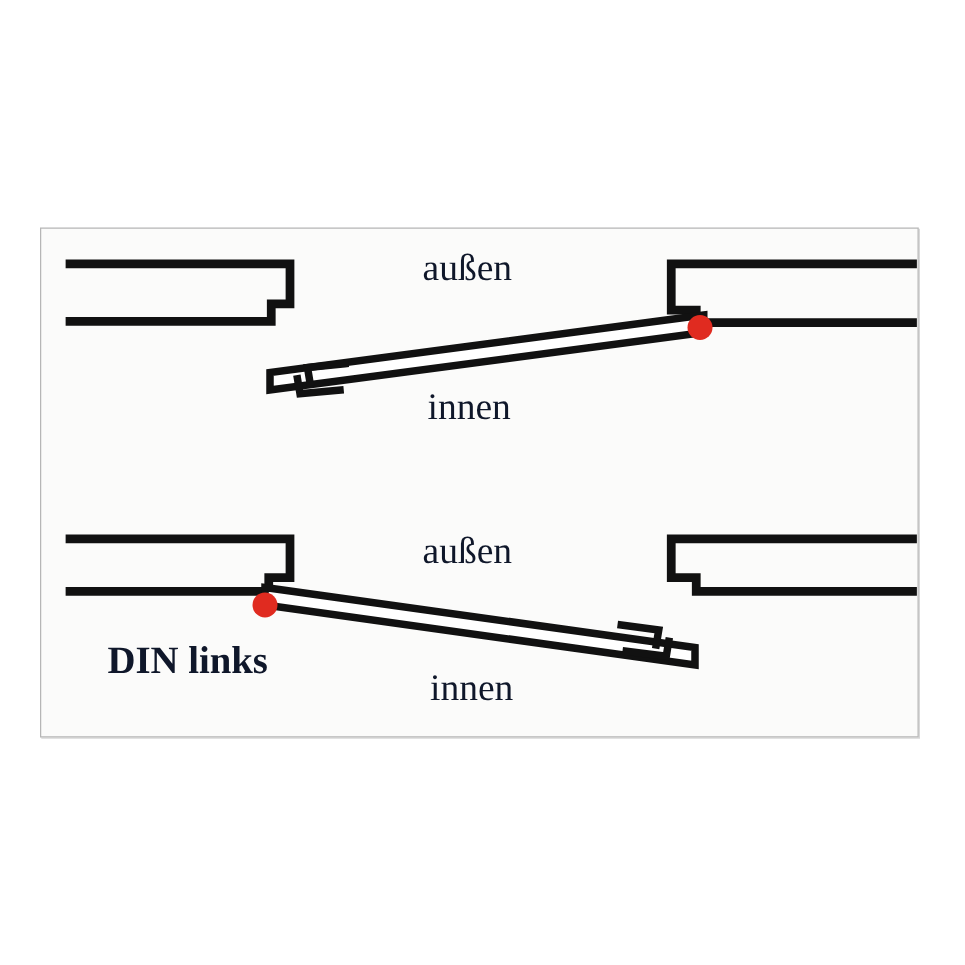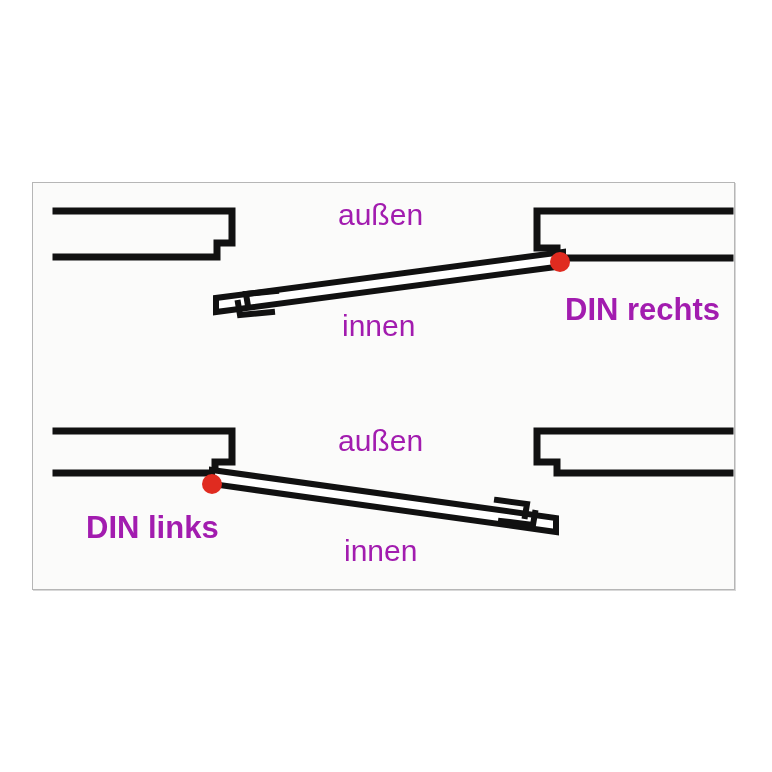--- a/index.html
+++ b/index.html
@@ -26,23 +26,24 @@
     box-sizing: border-box;
     box-shadow: 1px 1px 0 0 #d8d8d8;
   }
   #diagram-svg {
     position: absolute;
     left: 0;
     top: 0;
   }
   .dia-label {
     position: absolute;
-    color: #a21caf;
+    color: #0f172a;
     white-space: nowrap;
     line-height: 1;
+    font-family: Liberation Serif, serif;
   }
   .lbl-small {
     font-size: 30px;
     font-weight: 400;
   }
   .lbl-din {
     font-size: 31px;
     font-weight: 700;
   }
   #lbl-aussen-top   { left: 338px; top: 200px; }
@@ -89,21 +90,20 @@
       <path d="M 535 513 L 533 525 L 501 521" fill="none" stroke="#111111" stroke-width="6" stroke-linecap="square" stroke-linejoin="miter"></path>
 
       <circle cx="212" cy="484" r="10" fill="#e02b20"></circle>
     </g>
   </svg>
 
   <div class="dia-label lbl-small" id="lbl-aussen-top">außen</div>
 
   <div class="dia-label lbl-small" id="lbl-innen-top">innen</div>
 
-  <div class="dia-label lbl-din" id="lbl-din-rechts">DIN rechts</div>
 
   <div class="dia-label lbl-small" id="lbl-aussen-bot">außen</div>
 
   <div class="dia-label lbl-small" id="lbl-innen-bot">innen</div>
 
   <div class="dia-label lbl-din" id="lbl-din-links">DIN links</div>
 
 </div>
 
 </body></html>

